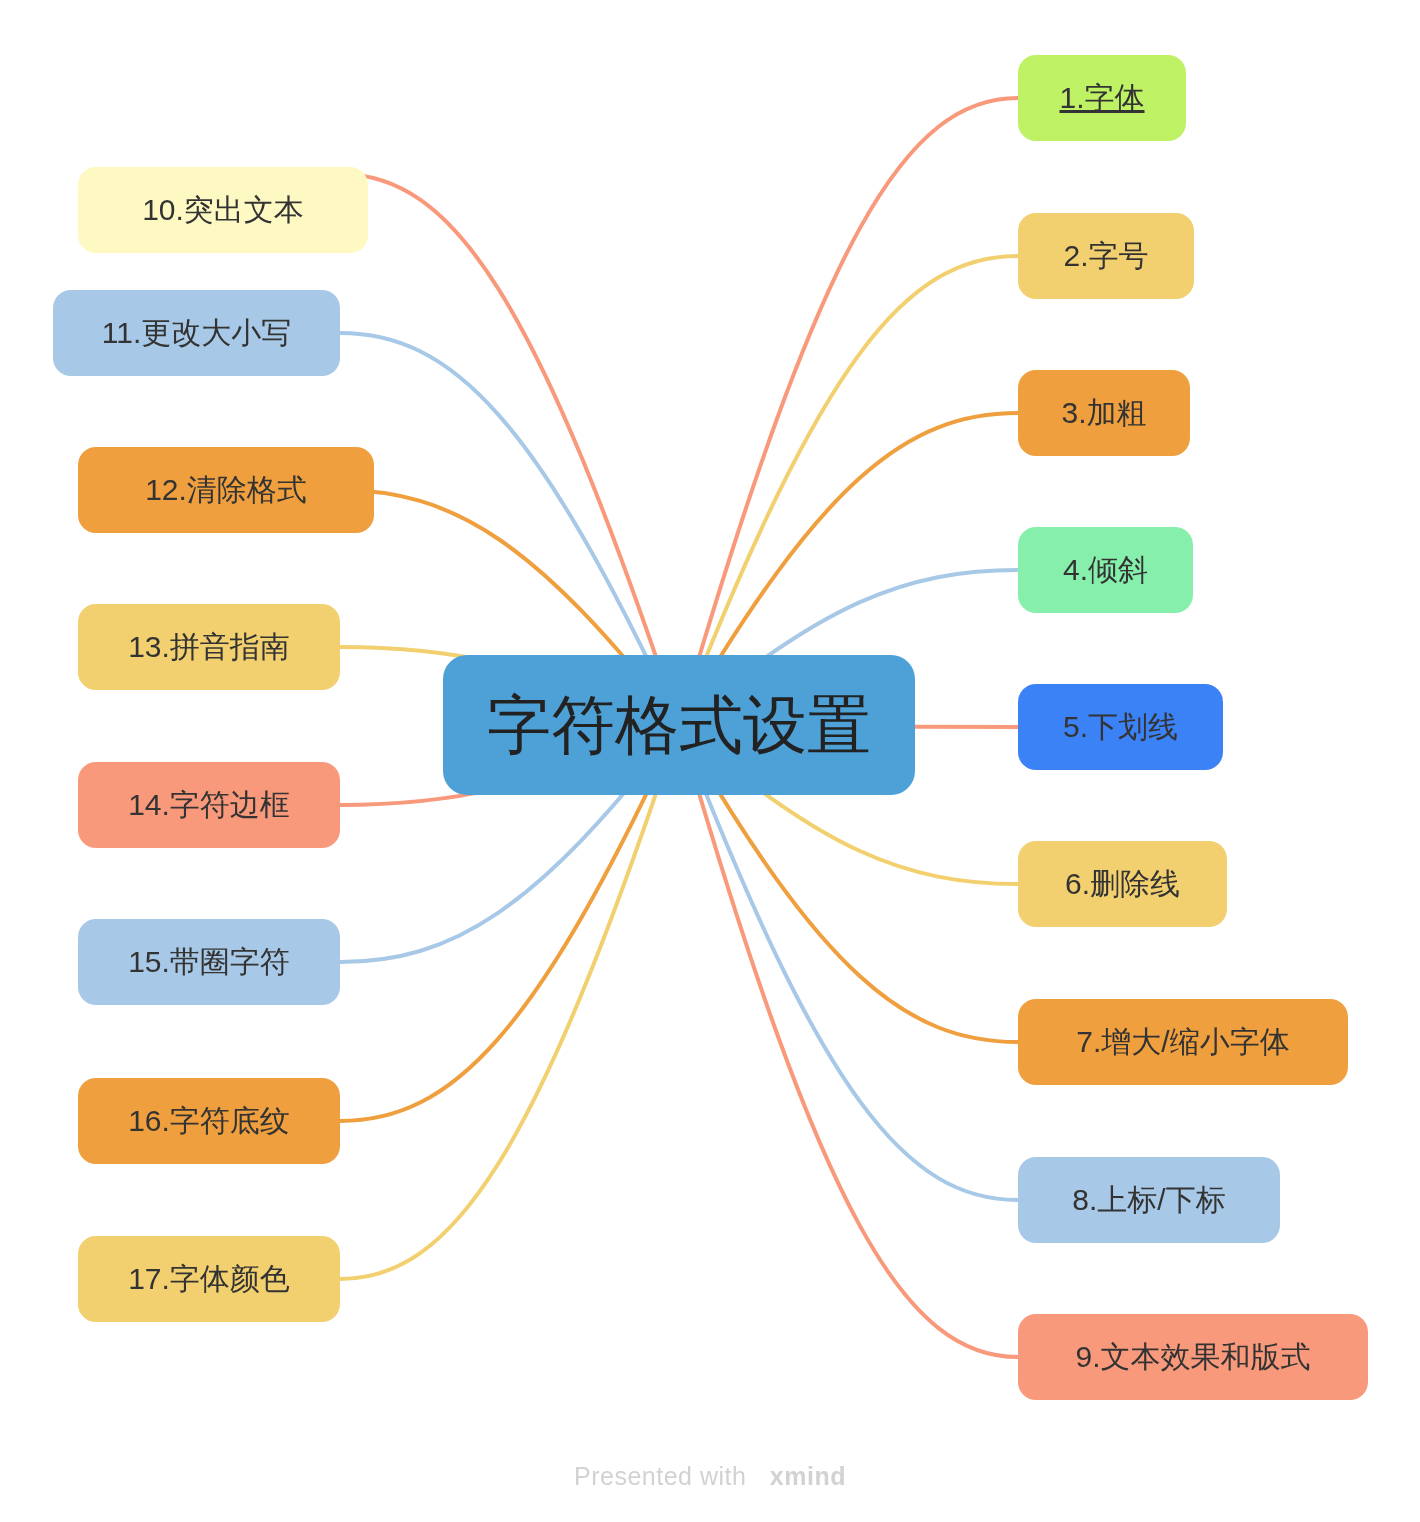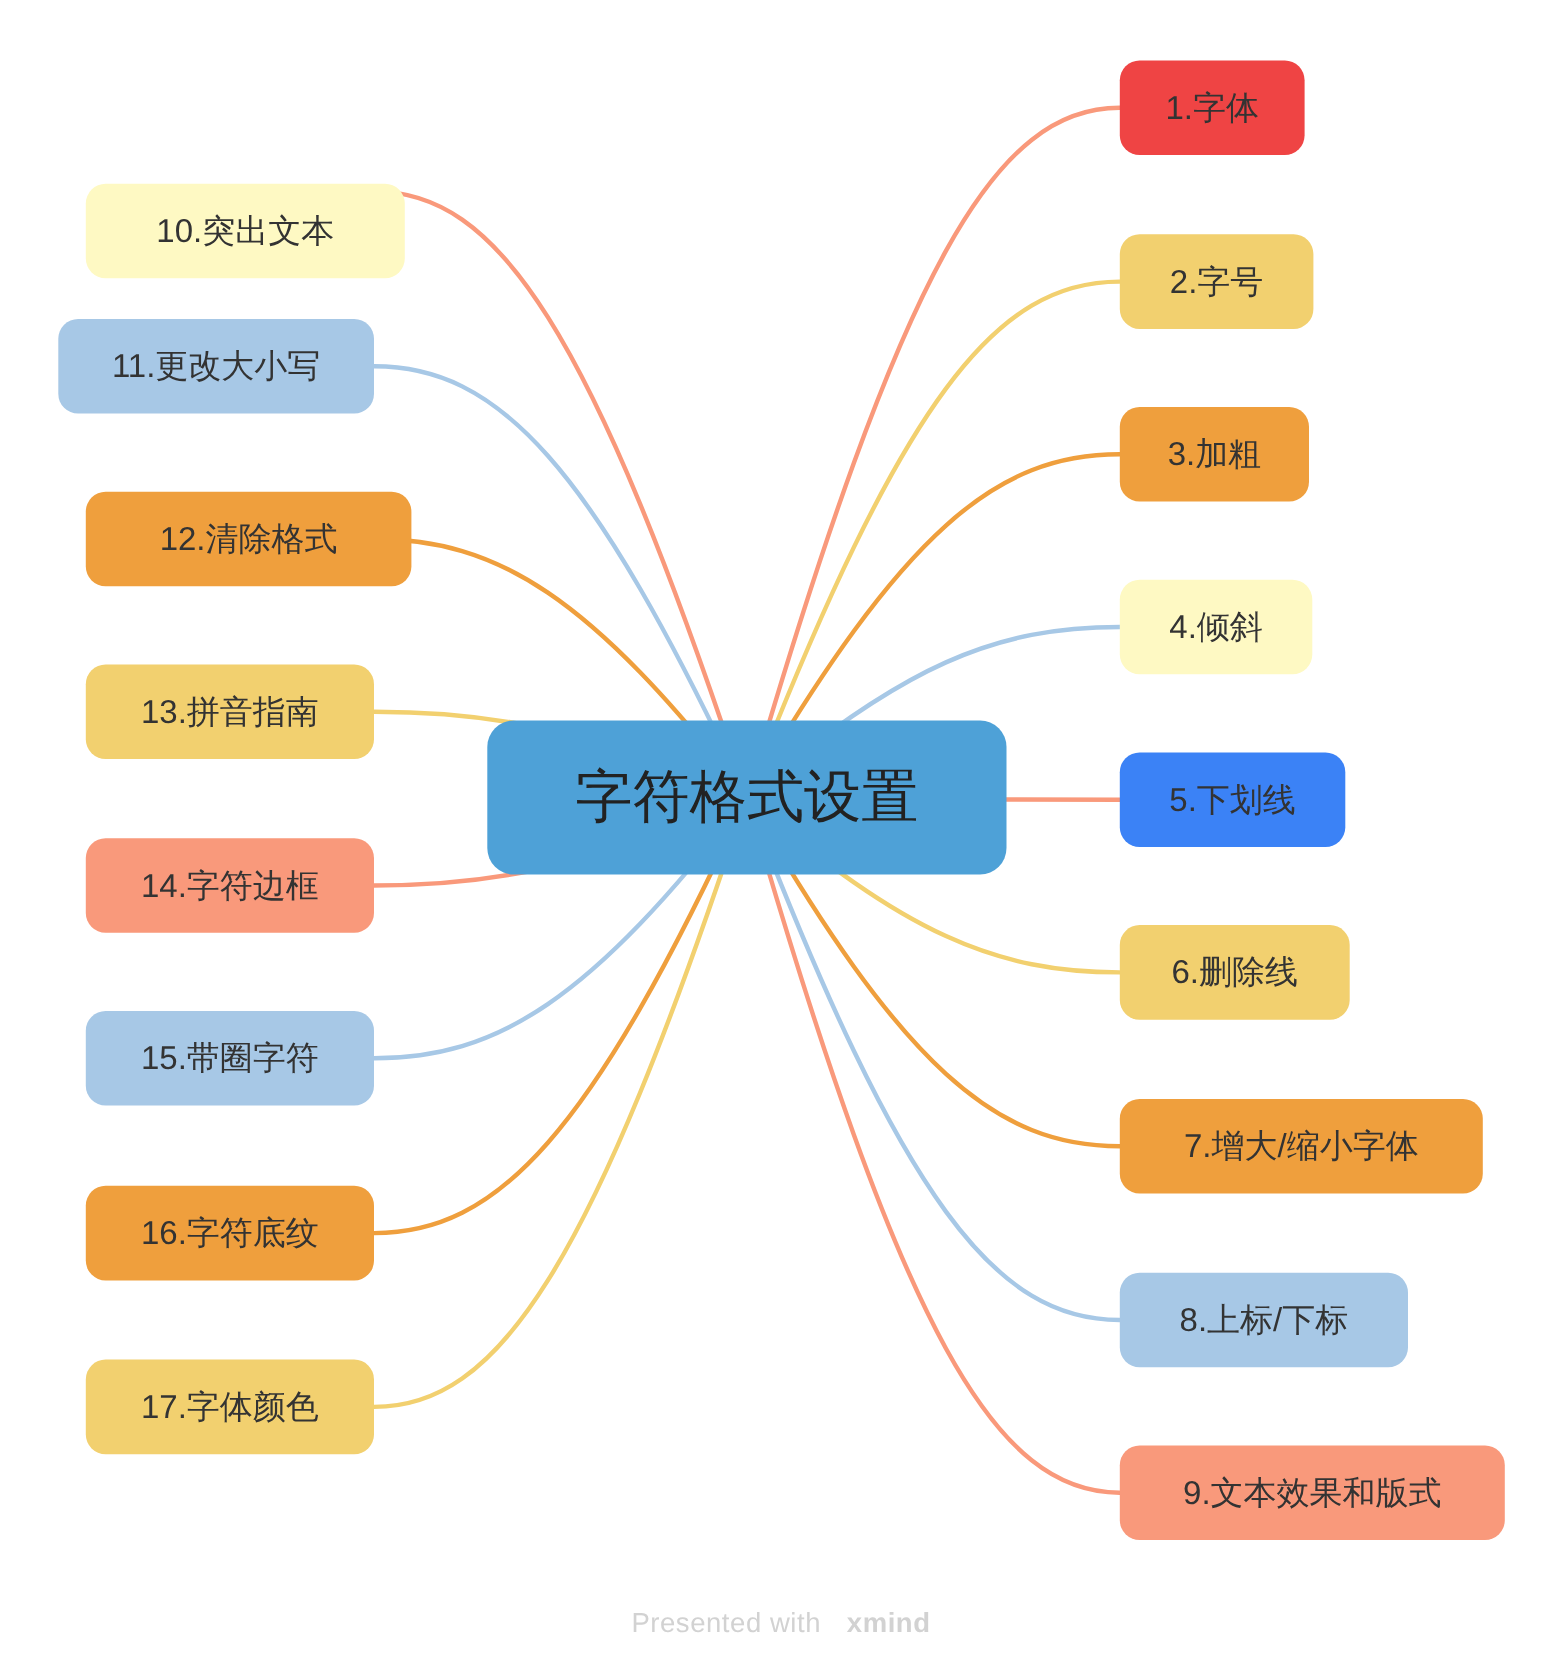--- a/index.html
+++ b/index.html
@@ -35,21 +35,21 @@
     height: 86px;
     border-radius: 18px;
     font-size: 30px;
   }
   .topic.central {
     left: 443px;
     top: 655px;
     width: 472px;
     height: 140px;
     border-radius: 24px;
-    font-size: 52px;
+    font-size: 64px;
     color: #222222;
   }
   .footer {
     position: absolute;
     left: 0;
     top: 1462px;
     width: 100%;
     text-align: center;
     font-size: 25px;
     color: #d2d2d2;
@@ -80,24 +80,24 @@
       <path d="M 679 725 C 536.62 541.7, 451.87 490, 340 490" fill="none" stroke="#EF9F3D" stroke-width="4" stroke-linecap="round"></path>
       <path d="M 679 725 C 536.62 664.16, 451.87 647, 340 647" fill="none" stroke="#F2D06F" stroke-width="4" stroke-linecap="round"></path>
       <path d="M 679 725 C 536.62 787.4, 451.87 805, 340 805" fill="none" stroke="#F9997B" stroke-width="4" stroke-linecap="round"></path>
       <path d="M 679 725 C 536.62 909.86, 451.87 962, 340 962" fill="none" stroke="#A7C8E6" stroke-width="4" stroke-linecap="round"></path>
       <path d="M 679 725 C 536.62 1033.88, 451.87 1121, 340 1121" fill="none" stroke="#EF9F3D" stroke-width="4" stroke-linecap="round"></path>
       <path d="M 679 725 C 536.62 1157.12, 451.87 1279, 340 1279" fill="none" stroke="#F2D06F" stroke-width="4" stroke-linecap="round"></path>
     </svg>
 
   <div class="topic central" id="central" style="background: rgb(78, 161, 215);">字符格式设置</div>
 
-  <div class="topic child" style="left: 1018px; top: 55px; width: 168px; background: #ef4444;">1.字体</div>
+  <div class="topic child" style="left: 1018px; top: 55px; width: 168px; background: #bef264; text-decoration: underline;">1.字体</div>
   <div class="topic child" style="left: 1018px; top: 213px; width: 176px; background: rgb(242, 208, 111);">2.字号</div>
   <div class="topic child" style="left: 1018px; top: 370px; width: 172px; background: rgb(239, 159, 61);">3.加粗</div>
-  <div class="topic child" style="left: 1018px; top: 527px; width: 175px; background: #fef9c3;">4.倾斜</div>
+  <div class="topic child" style="left: 1018px; top: 527px; width: 175px; background: #86efac;">4.倾斜</div>
   <div class="topic child" style="left: 1018px; top: 684px; width: 205px; background: #3b82f6;">5.下划线</div>
   <div class="topic child" style="left: 1018px; top: 841px; width: 209px; background: rgb(242, 208, 111);">6.删除线</div>
   <div class="topic child" style="left: 1018px; top: 999px; width: 330px; background: rgb(239, 159, 61);">7.增大/缩小字体</div>
   <div class="topic child" style="left: 1018px; top: 1157px; width: 262px; background: rgb(167, 200, 230);">8.上标/下标</div>
   <div class="topic child" style="left: 1018px; top: 1314px; width: 350px; background: rgb(249, 153, 123);">9.文本效果和版式</div>
 
   <div class="topic child" style="left: 78px; top: 131px; width: 290px; background: #fef9c3; margin-top: 36px;">10.突出文本</div>
   <div class="topic child" style="left: 53px; top: 290px; width: 287px; background: rgb(167, 200, 230);">11.更改大小写</div>
   <div class="topic child" style="left: 78px; top: 447px; width: 296px; background: rgb(239, 159, 61);">12.清除格式</div>
   <div class="topic child" style="left: 78px; top: 604px; width: 262px; background: rgb(242, 208, 111);">13.拼音指南</div>

